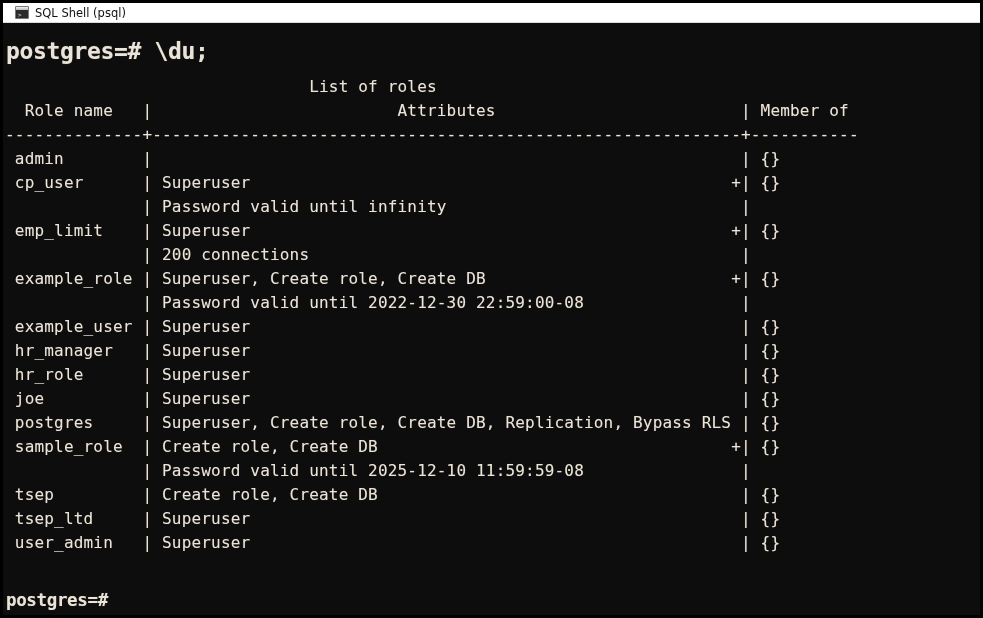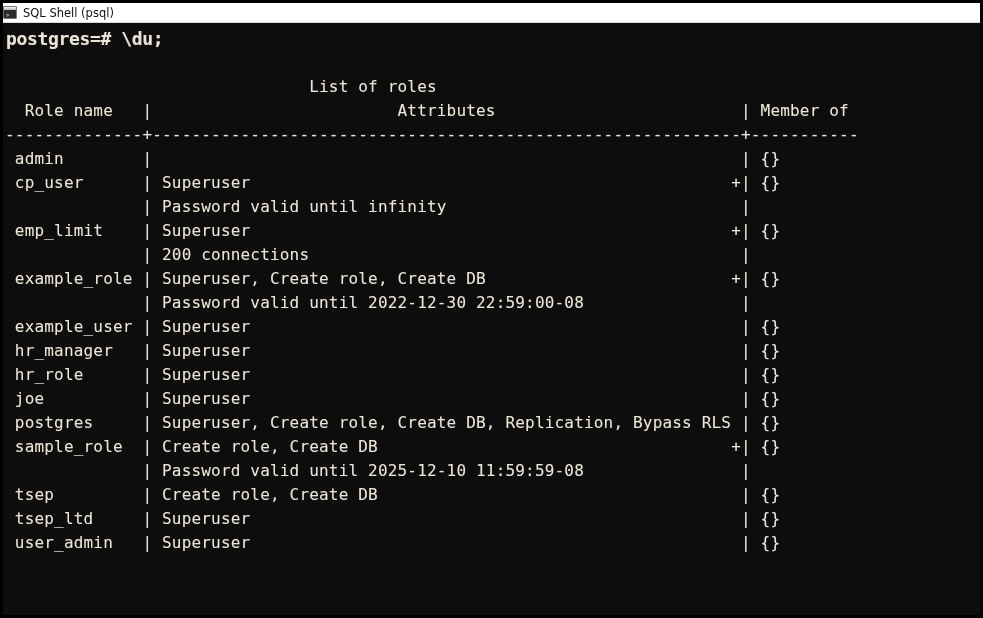--- a/index.html
+++ b/index.html
@@ -27,21 +27,21 @@
     flex-direction: column;
   }
 
   
   .titlebar {
     height: 20px;
     flex: 0 0 20px;
     background: #ffffff;
     display: flex;
     align-items: center;
-    padding-left: 0;
+    padding-left: 12px;
     box-sizing: border-box;
     border-bottom: 1px solid #dcdcdc;
   }
   .titlebar-icon {
     width: 14px;
     height: 13px;
     flex: 0 0 14px;
     position: relative;
     margin-right: 6px;
     background: #2b2b2b;
@@ -87,25 +87,25 @@
     position: absolute;
     left: 0;
     top: 0;
     white-space: pre;
     color: #e8e4dc;
     font-family: "DejaVu Sans Mono", monospace;
   }
 
   
   pre.prompt-line {
-    font-size: 18px;
+    font-size: 23px;
     line-height: 24px;
     letter-spacing: -0.35px;
     left: 3px;
-    top: 4px;
+    top: 16px;
     font-weight: bold;
     text-shadow: 0 0 1px rgba(180,140,90,0.55);
   }
 
   
   pre.table-block {
     font-size: 16px;
     line-height: 24px;
     letter-spacing: 0.18px;
     left: 2px;
@@ -156,15 +156,16 @@
  hr_manager   | Superuser                                                  | {}
  hr_role      | Superuser                                                  | {}
  joe          | Superuser                                                  | {}
  postgres     | Superuser, Create role, Create DB, Replication, Bypass RLS | {}
  sample_role  | Create role, Create DB                                    +| {}
               | Password valid until 2025-12-10 11:59:59-08                |
  tsep         | Create role, Create DB                                     | {}
  tsep_ltd     | Superuser                                                  | {}
  user_admin   | Superuser                                                  | {}</pre>
 
+    <pre class="term prompt-tail">postgres=#</pre>
 
   </div>
 </div>
 
 </body></html>

